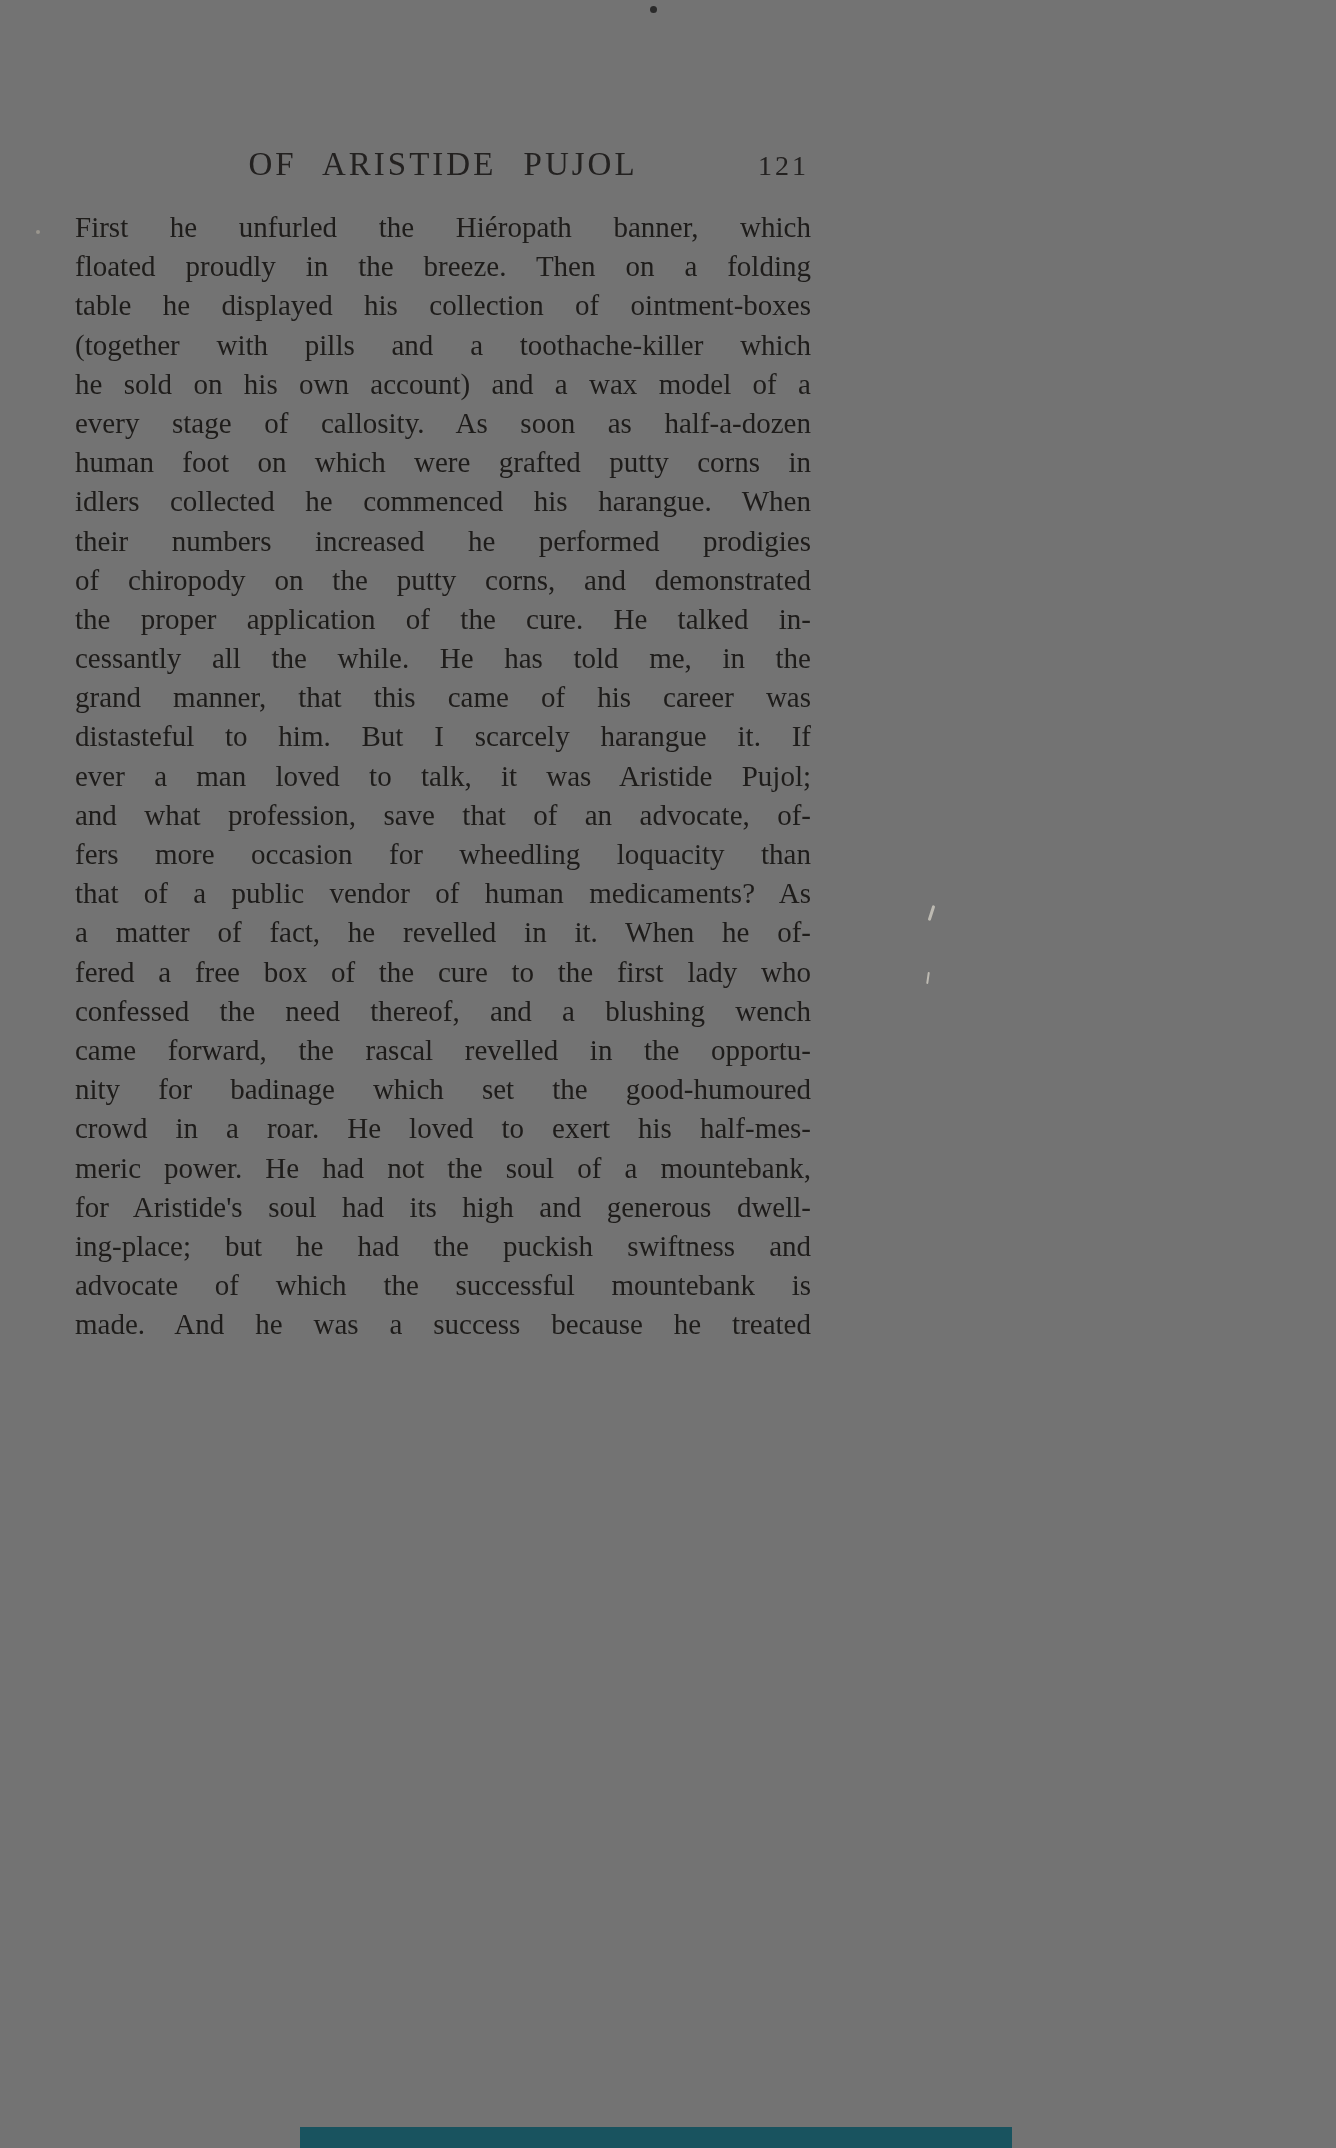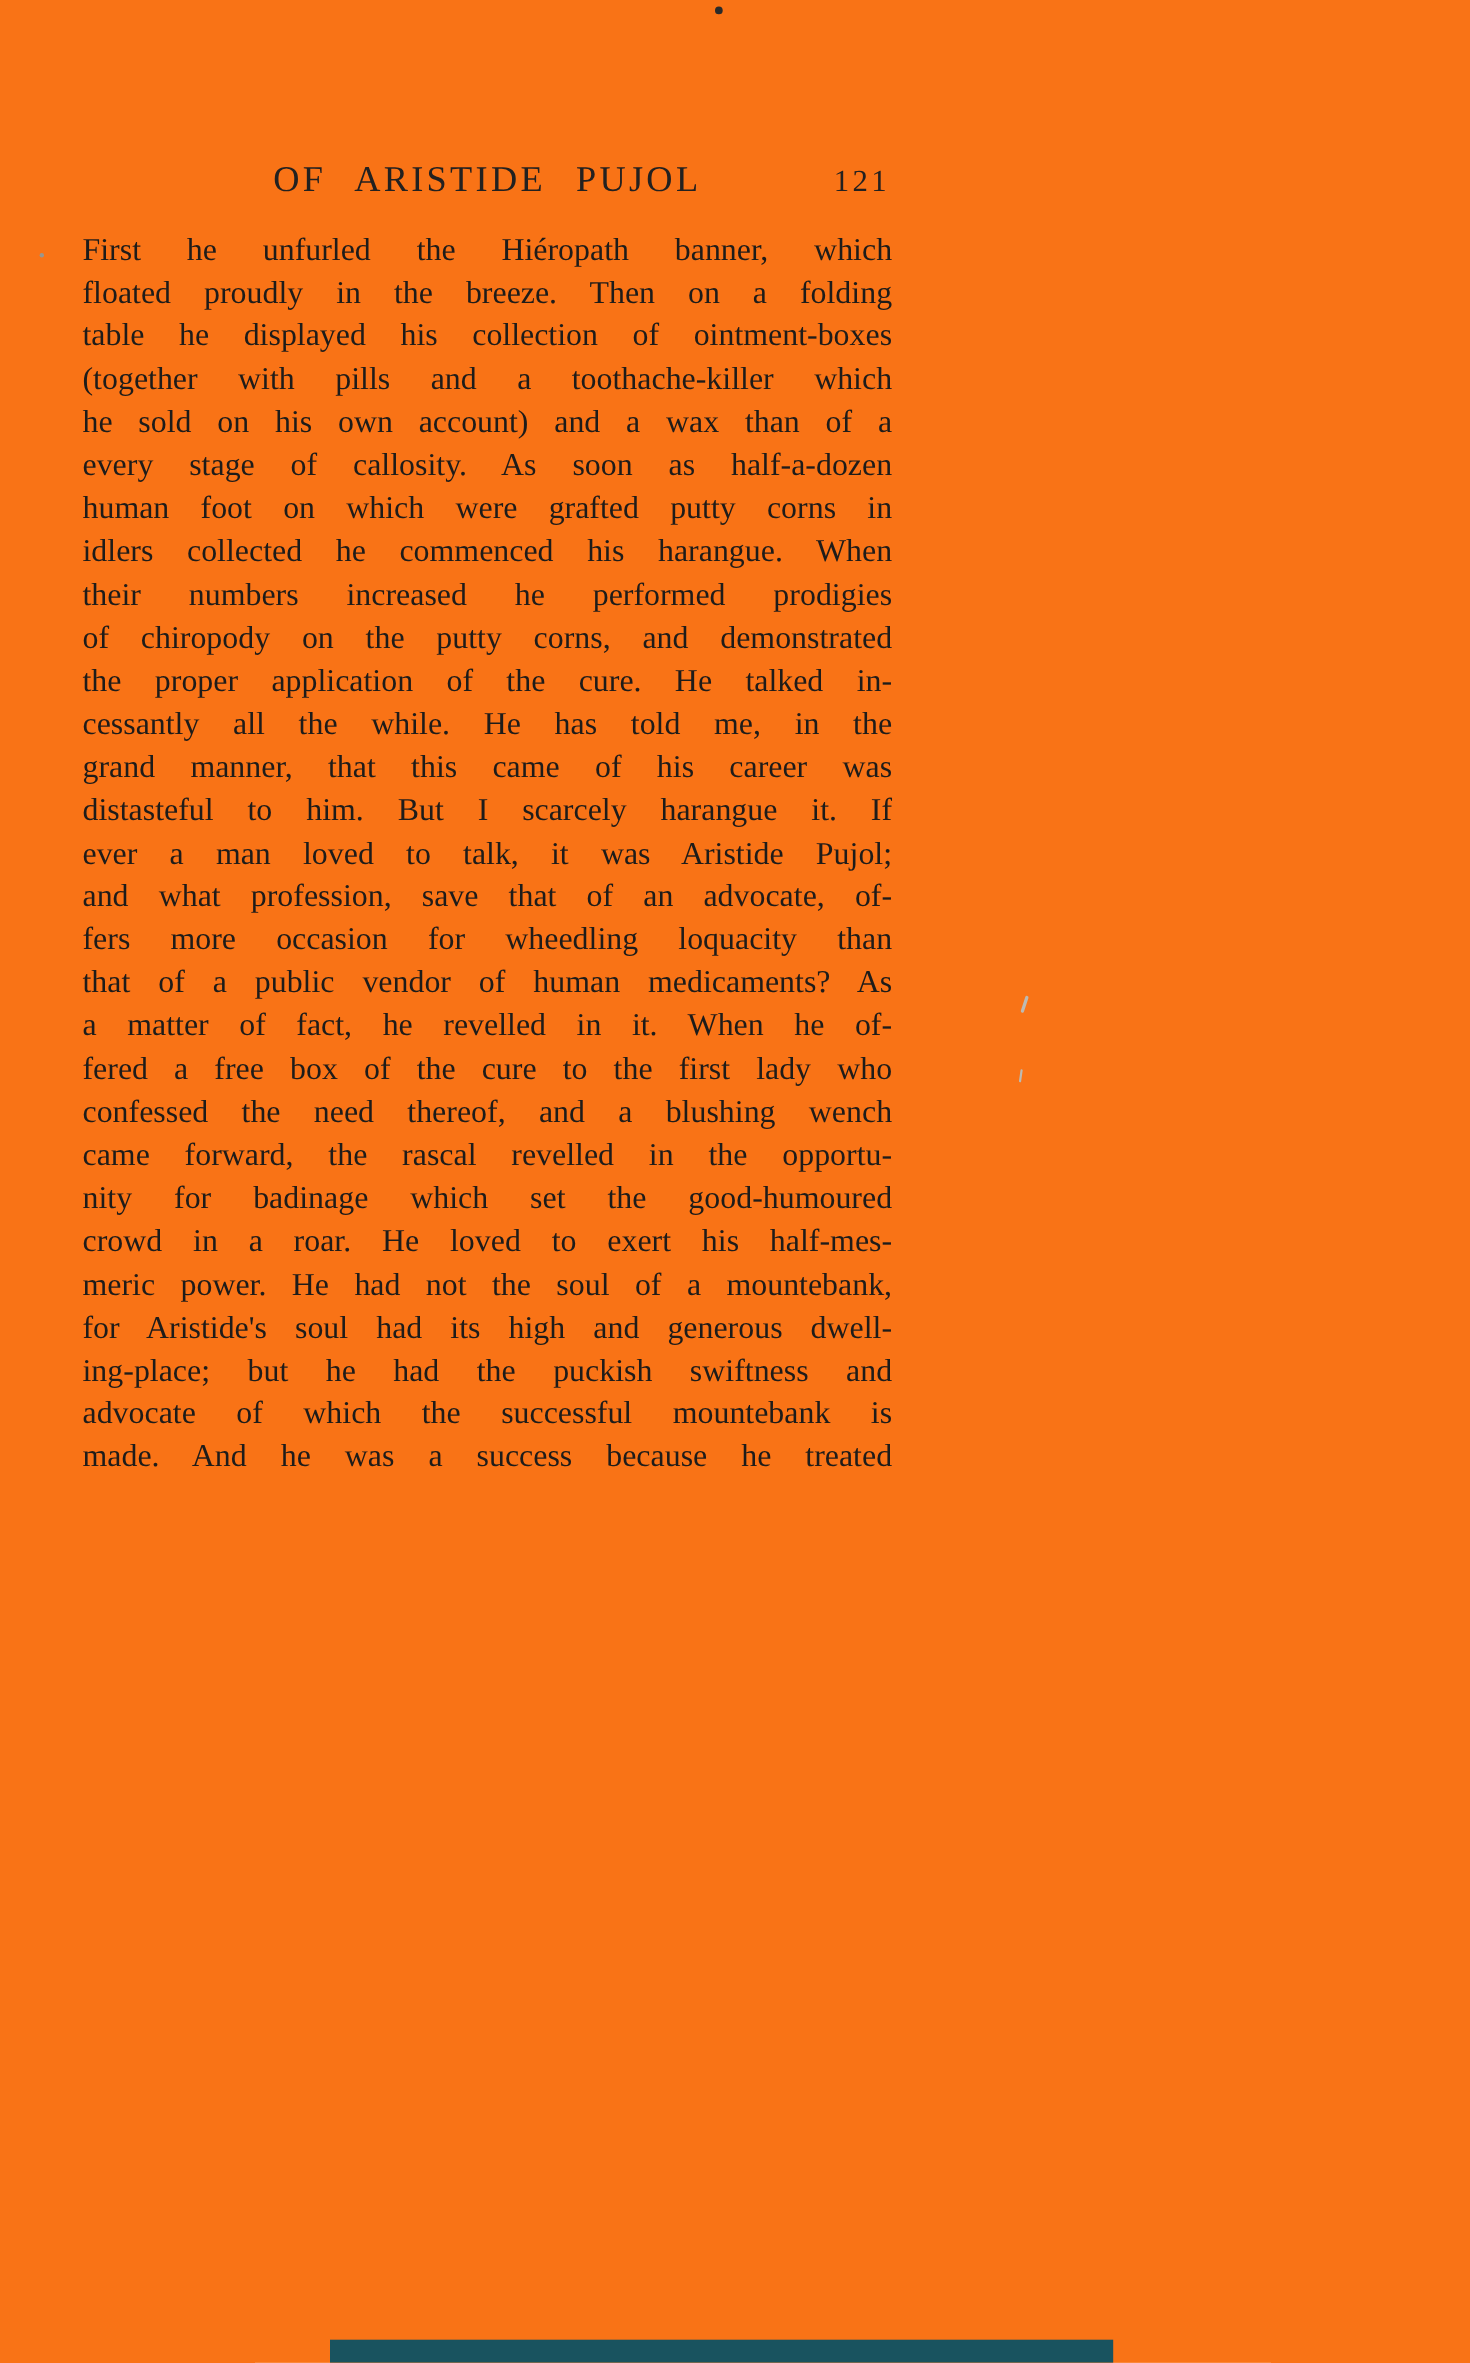--- a/index.html
+++ b/index.html
@@ -63,38 +63,38 @@
     position: absolute;
     left: 300px;
     top: 2127px;
     width: 712px;
     height: 21px;
   }
 </style>
 </head>
 <body>
 
-<div class="screen" style="background: #f97316; color: rgb(30, 28, 26);">
+<div class="screen" style="background: #737373; color: rgb(30, 28, 26);">
 
   <div class="speck speck-top"></div>
   <div class="speck speck-left"></div>
   <div class="edge-mark edge-mark-1"></div>
   <div class="edge-mark edge-mark-2"></div>
 
   <div class="header-row">
     <div class="running-title">OF ARISTIDE PUJOL</div>
     <div class="page-number">121</div>
   </div>
 
   <div class="body-text">
     <div class="text-line">First he unfurled the Hiéropath banner, which</div>
     <div class="text-line">floated proudly in the breeze. Then on a folding</div>
     <div class="text-line">table he displayed his collection of ointment-boxes</div>
     <div class="text-line">(together with pills and a toothache-killer which</div>
-    <div class="text-line">he sold on his own account) and a wax than of a</div>
+    <div class="text-line">he sold on his own account) and a wax model of a</div>
     <div class="text-line">every stage of callosity. As soon as half-a-dozen</div>
     <div class="text-line">human foot on which were grafted putty corns in</div>
     <div class="text-line">idlers collected he commenced his harangue. When</div>
     <div class="text-line">their numbers increased he performed prodigies</div>
     <div class="text-line">of chiropody on the putty corns, and demonstrated</div>
     <div class="text-line">the proper application of the cure. He talked in-</div>
     <div class="text-line">cessantly all the while. He has told me, in the</div>
     <div class="text-line">grand manner, that this came of his career was</div>
     <div class="text-line">distasteful to him. But I scarcely harangue it. If</div>
     <div class="text-line">ever a man loved to talk, it was Aristide Pujol;</div>

